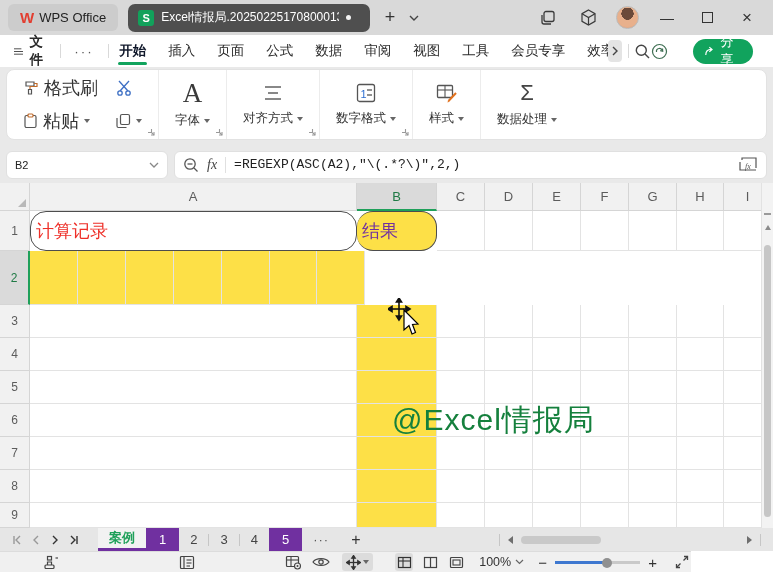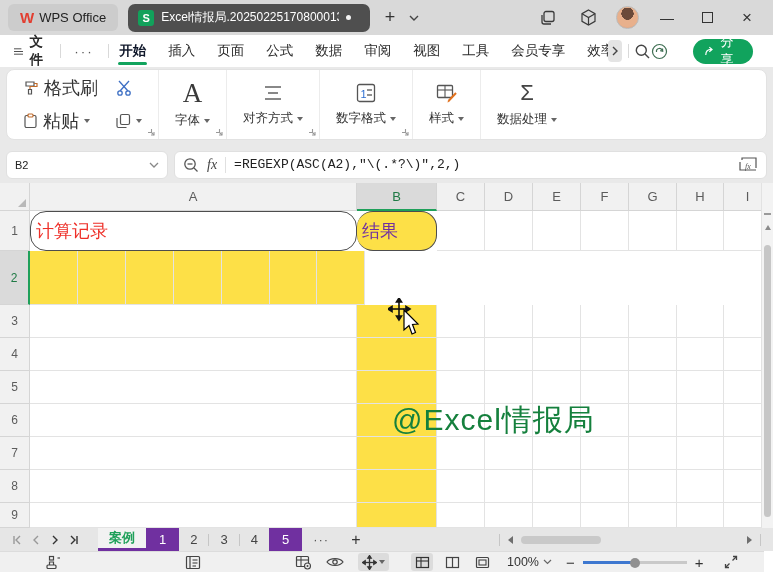--- a/index.html
+++ b/index.html
@@ -94,21 +94,21 @@
   .stab.purple { background:#7030a0; color:#fff; padding:0 13px; }
   .stab.more { color:#555; letter-spacing:1px; }
   .stab.add { font-size:16px; color:#333; }
   .tsep { width:1px; height:12px; background:#c6c6c6; align-self:center; }
   .hscroll { margin-left:auto; display:flex; align-items:center; gap:8px; padding-right:12px; }
   .hs-bar { width:80px; height:8px; border-radius:4px; background:#c9c9c9; }
   .tri-l { width:0;height:0;border-top:4px solid transparent;border-bottom:4px solid transparent;border-right:5px solid #6e6e6e; }
   .tri-r { width:0;height:0;border-top:4px solid transparent;border-bottom:4px solid transparent;border-left:5px solid #6e6e6e; }
 
   
-  .statusbar { position:absolute; top:551px; left:0; width:764px; height:21px; background:#f0f0f0; border-top:1px solid #dcdcdc; display:flex; align-items:center; font-size:12.5px; }
+  .statusbar { position:absolute; top:551px; left:0; width:691px; height:21px; background:#f0f0f0; border-top:1px solid #dcdcdc; display:flex; align-items:center; font-size:12.5px; }
   .sb-icon { width:22px; height:18px; display:flex; align-items:center; justify-content:center; }
   .sb-pill { display:flex; align-items:center; gap:2px; background:#dcdcdc; border-radius:3px; height:18px; padding:0 4px; }
   .sb-pressed { background:#dcdcdc; border-radius:3px; }
   .zoom-wrap { display:flex; align-items:center; gap:4px; margin-left:14px; }
   .slider { position:relative; width:104px; height:14px; margin:0 8px; }
   .slider .track-l { position:absolute; top:6px; left:0; width:52px; height:2.5px; background:#3e78d0; }
   .slider .track-r { position:absolute; top:6px; left:52px; right:0; height:2.5px; background:#c9c9c9; }
   .slider .thumb { position:absolute; top:2.5px; left:47px; width:10px; height:10px; border-radius:50%; background:#909090; }
 </style>
 </head>

